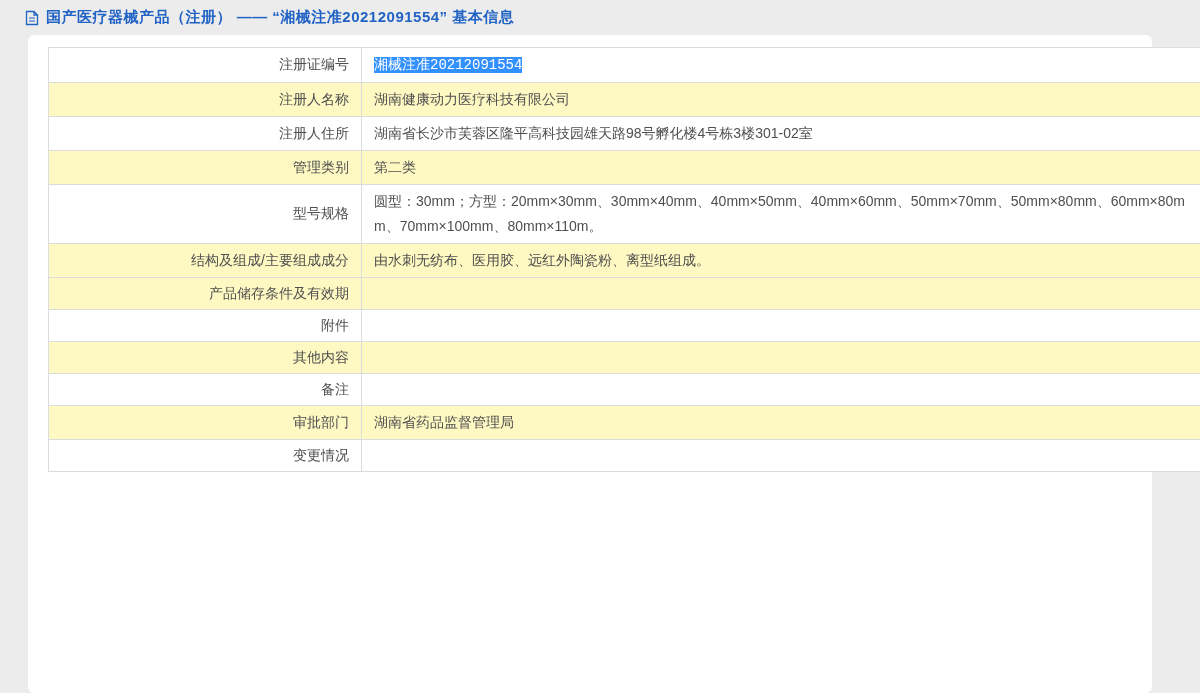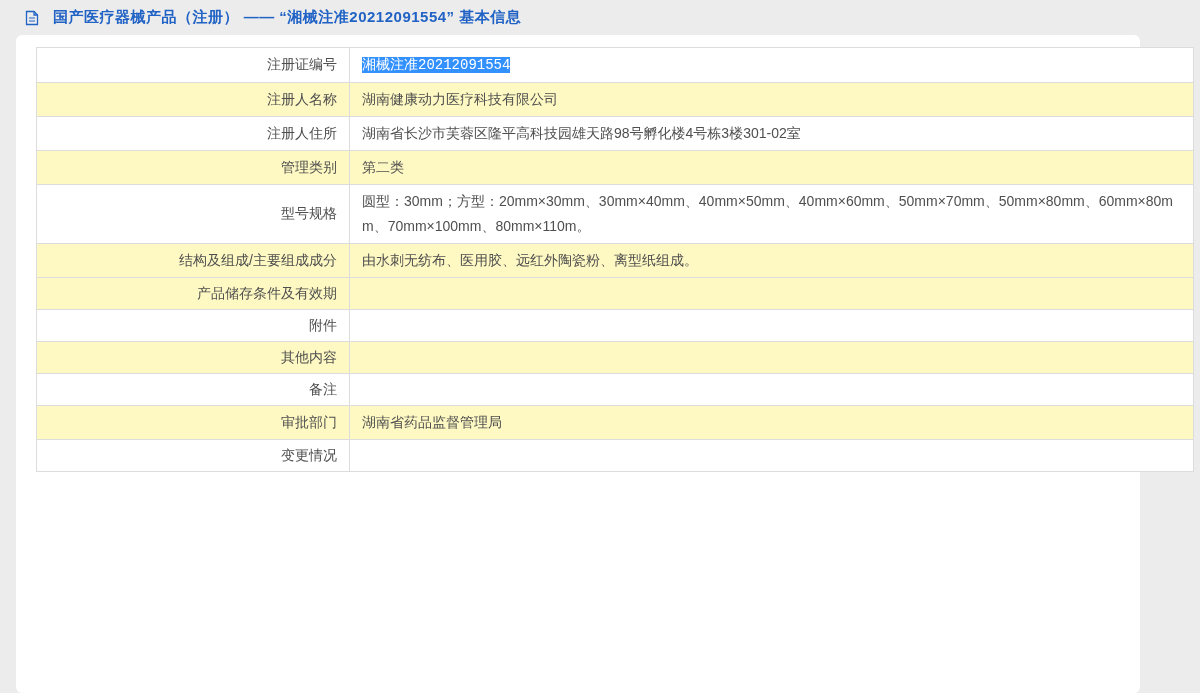--- a/index.html
+++ b/index.html
@@ -15,27 +15,27 @@
     display: flex;
     align-items: center;
     padding-left: 25px;
     background: #ececec;
   }
   .doc-icon { display: inline-flex; align-items: center; }
   .page-title {
     color: #2163c5;
     font-weight: bold;
     font-size: 15px;
-    margin-left: 14px;
+    margin-left: 7px;
     letter-spacing: 0.5px;
     white-space: nowrap;
   }
   .panel {
     position: absolute;
-    top: 35px; left: 16px;
+    top: 35px; left: 28px;
     width: 1124px;
     height: 658px;
     background: #ffffff;
     border-radius: 6px;
   }
   table.info-table {
     border-collapse: collapse;
     table-layout: fixed;
     width: 1158px;
     margin: 12px 0 0 20px;

